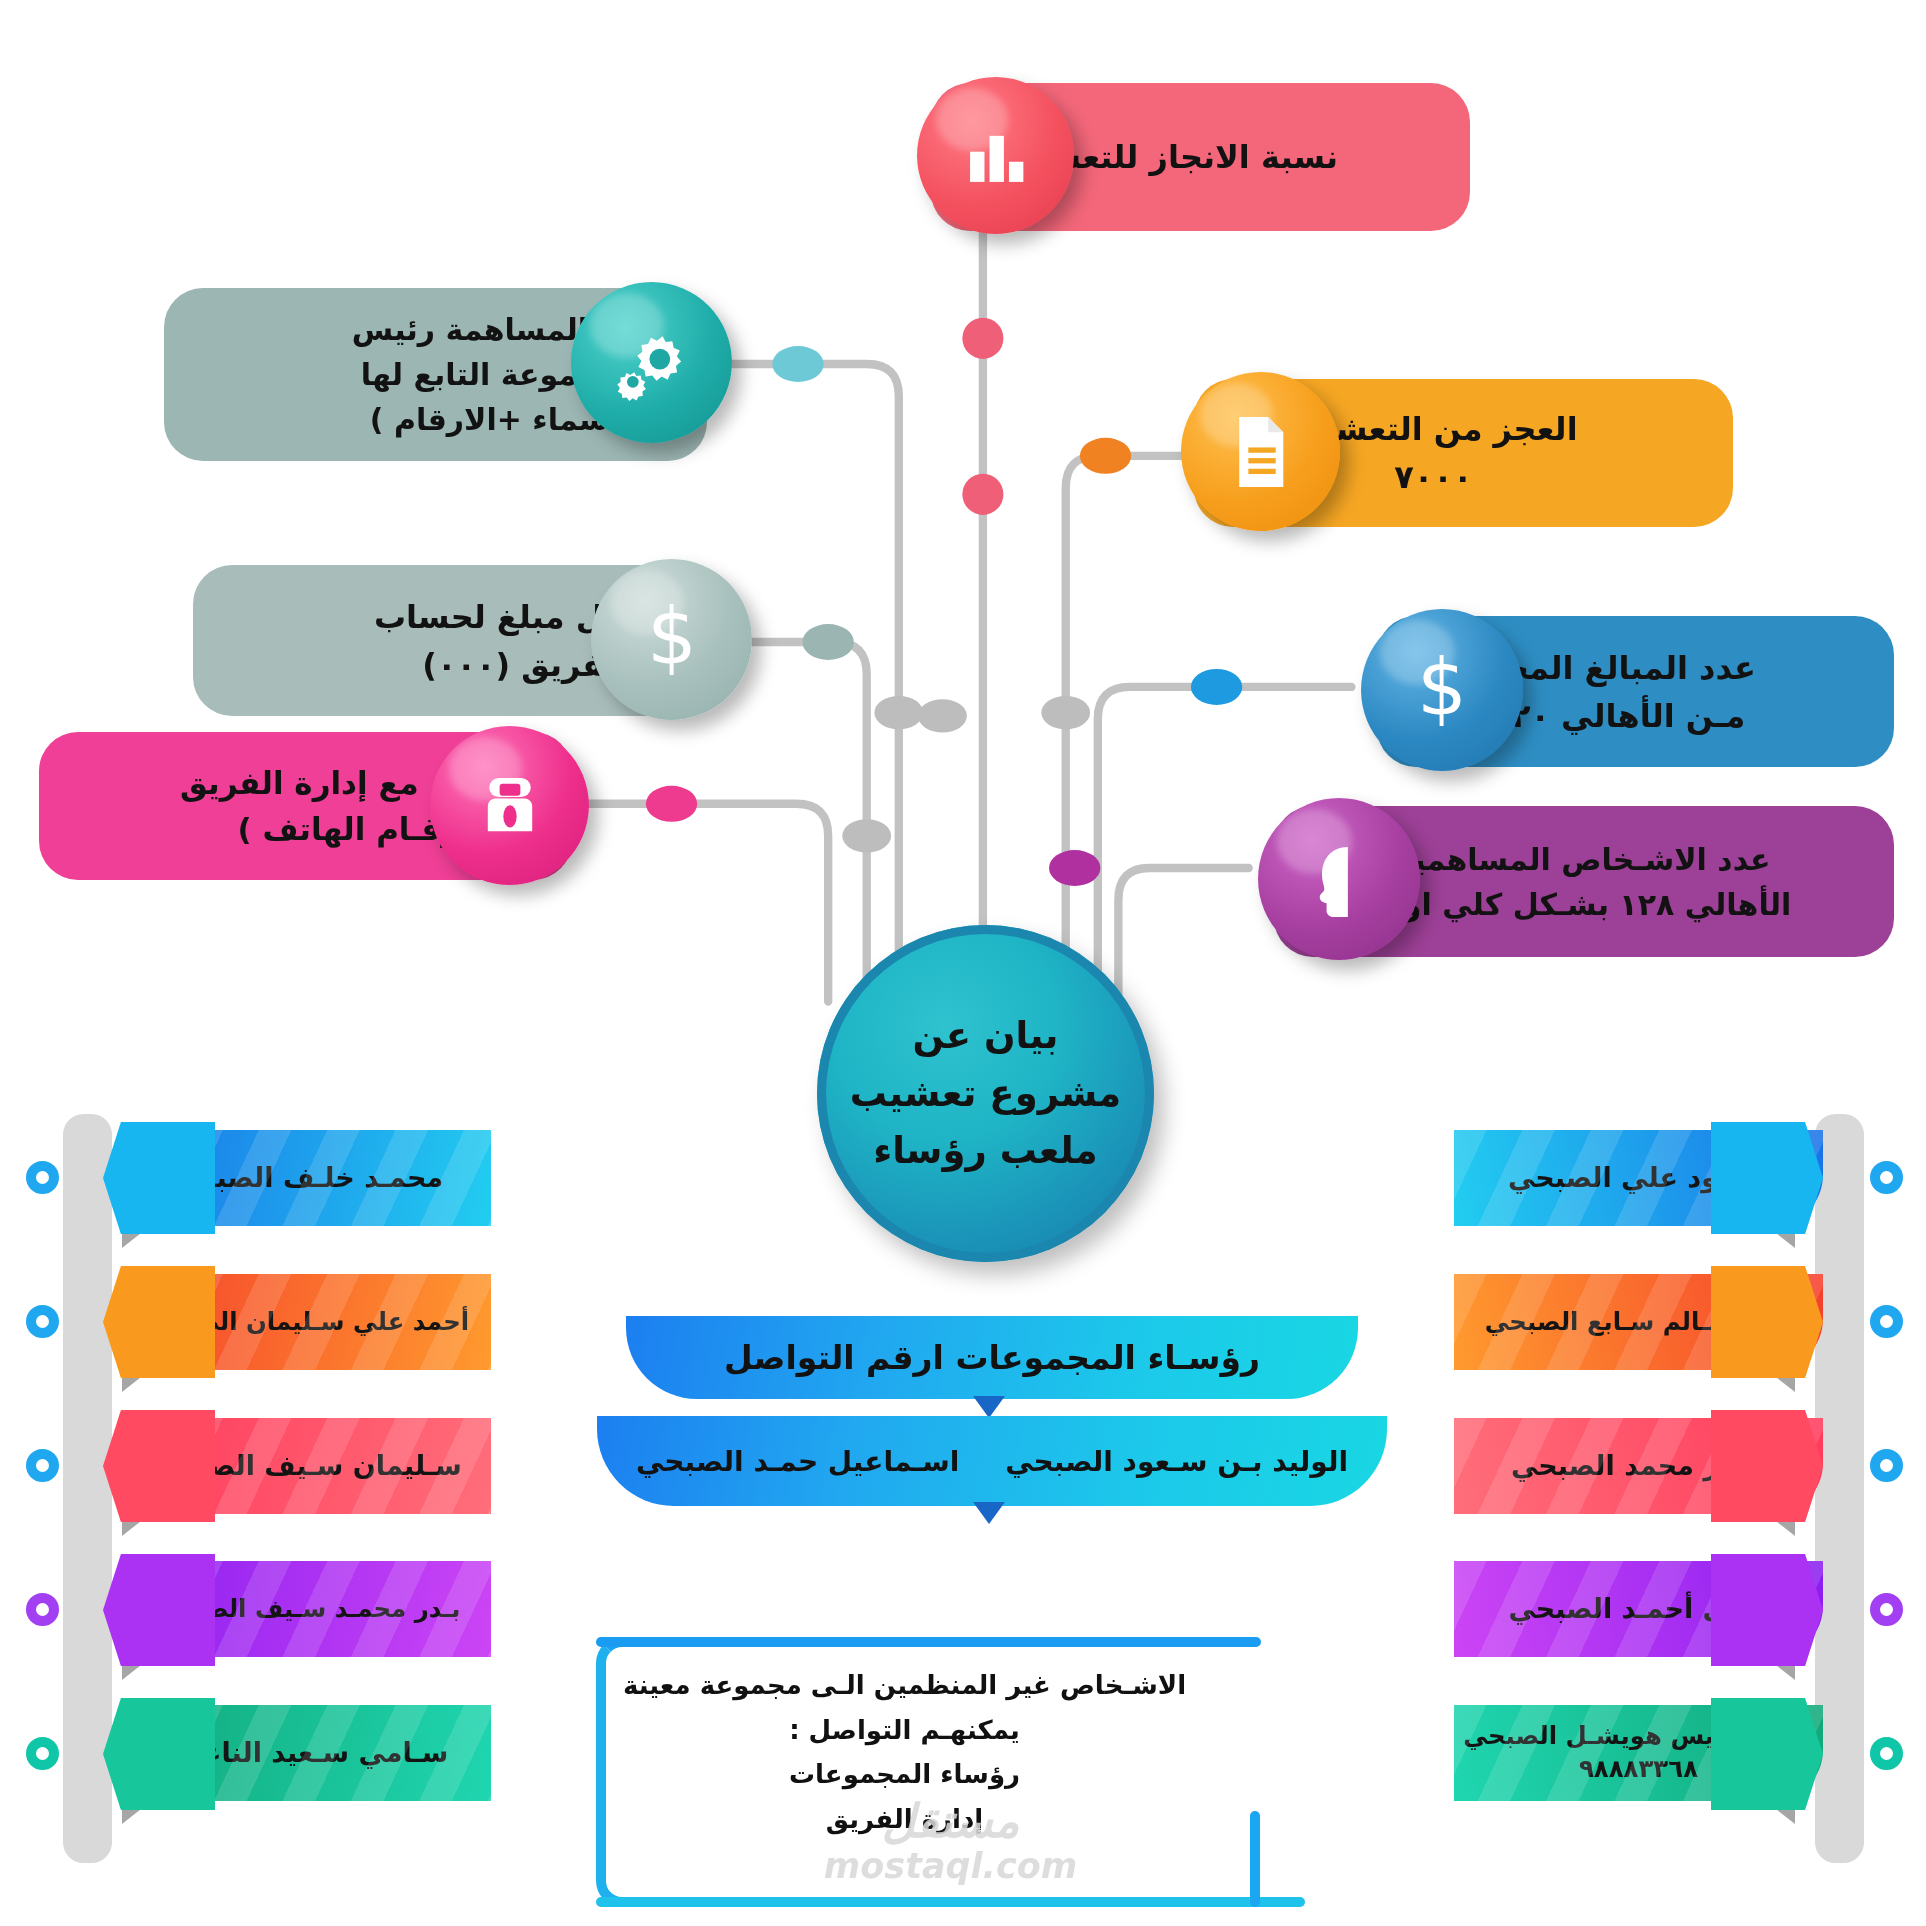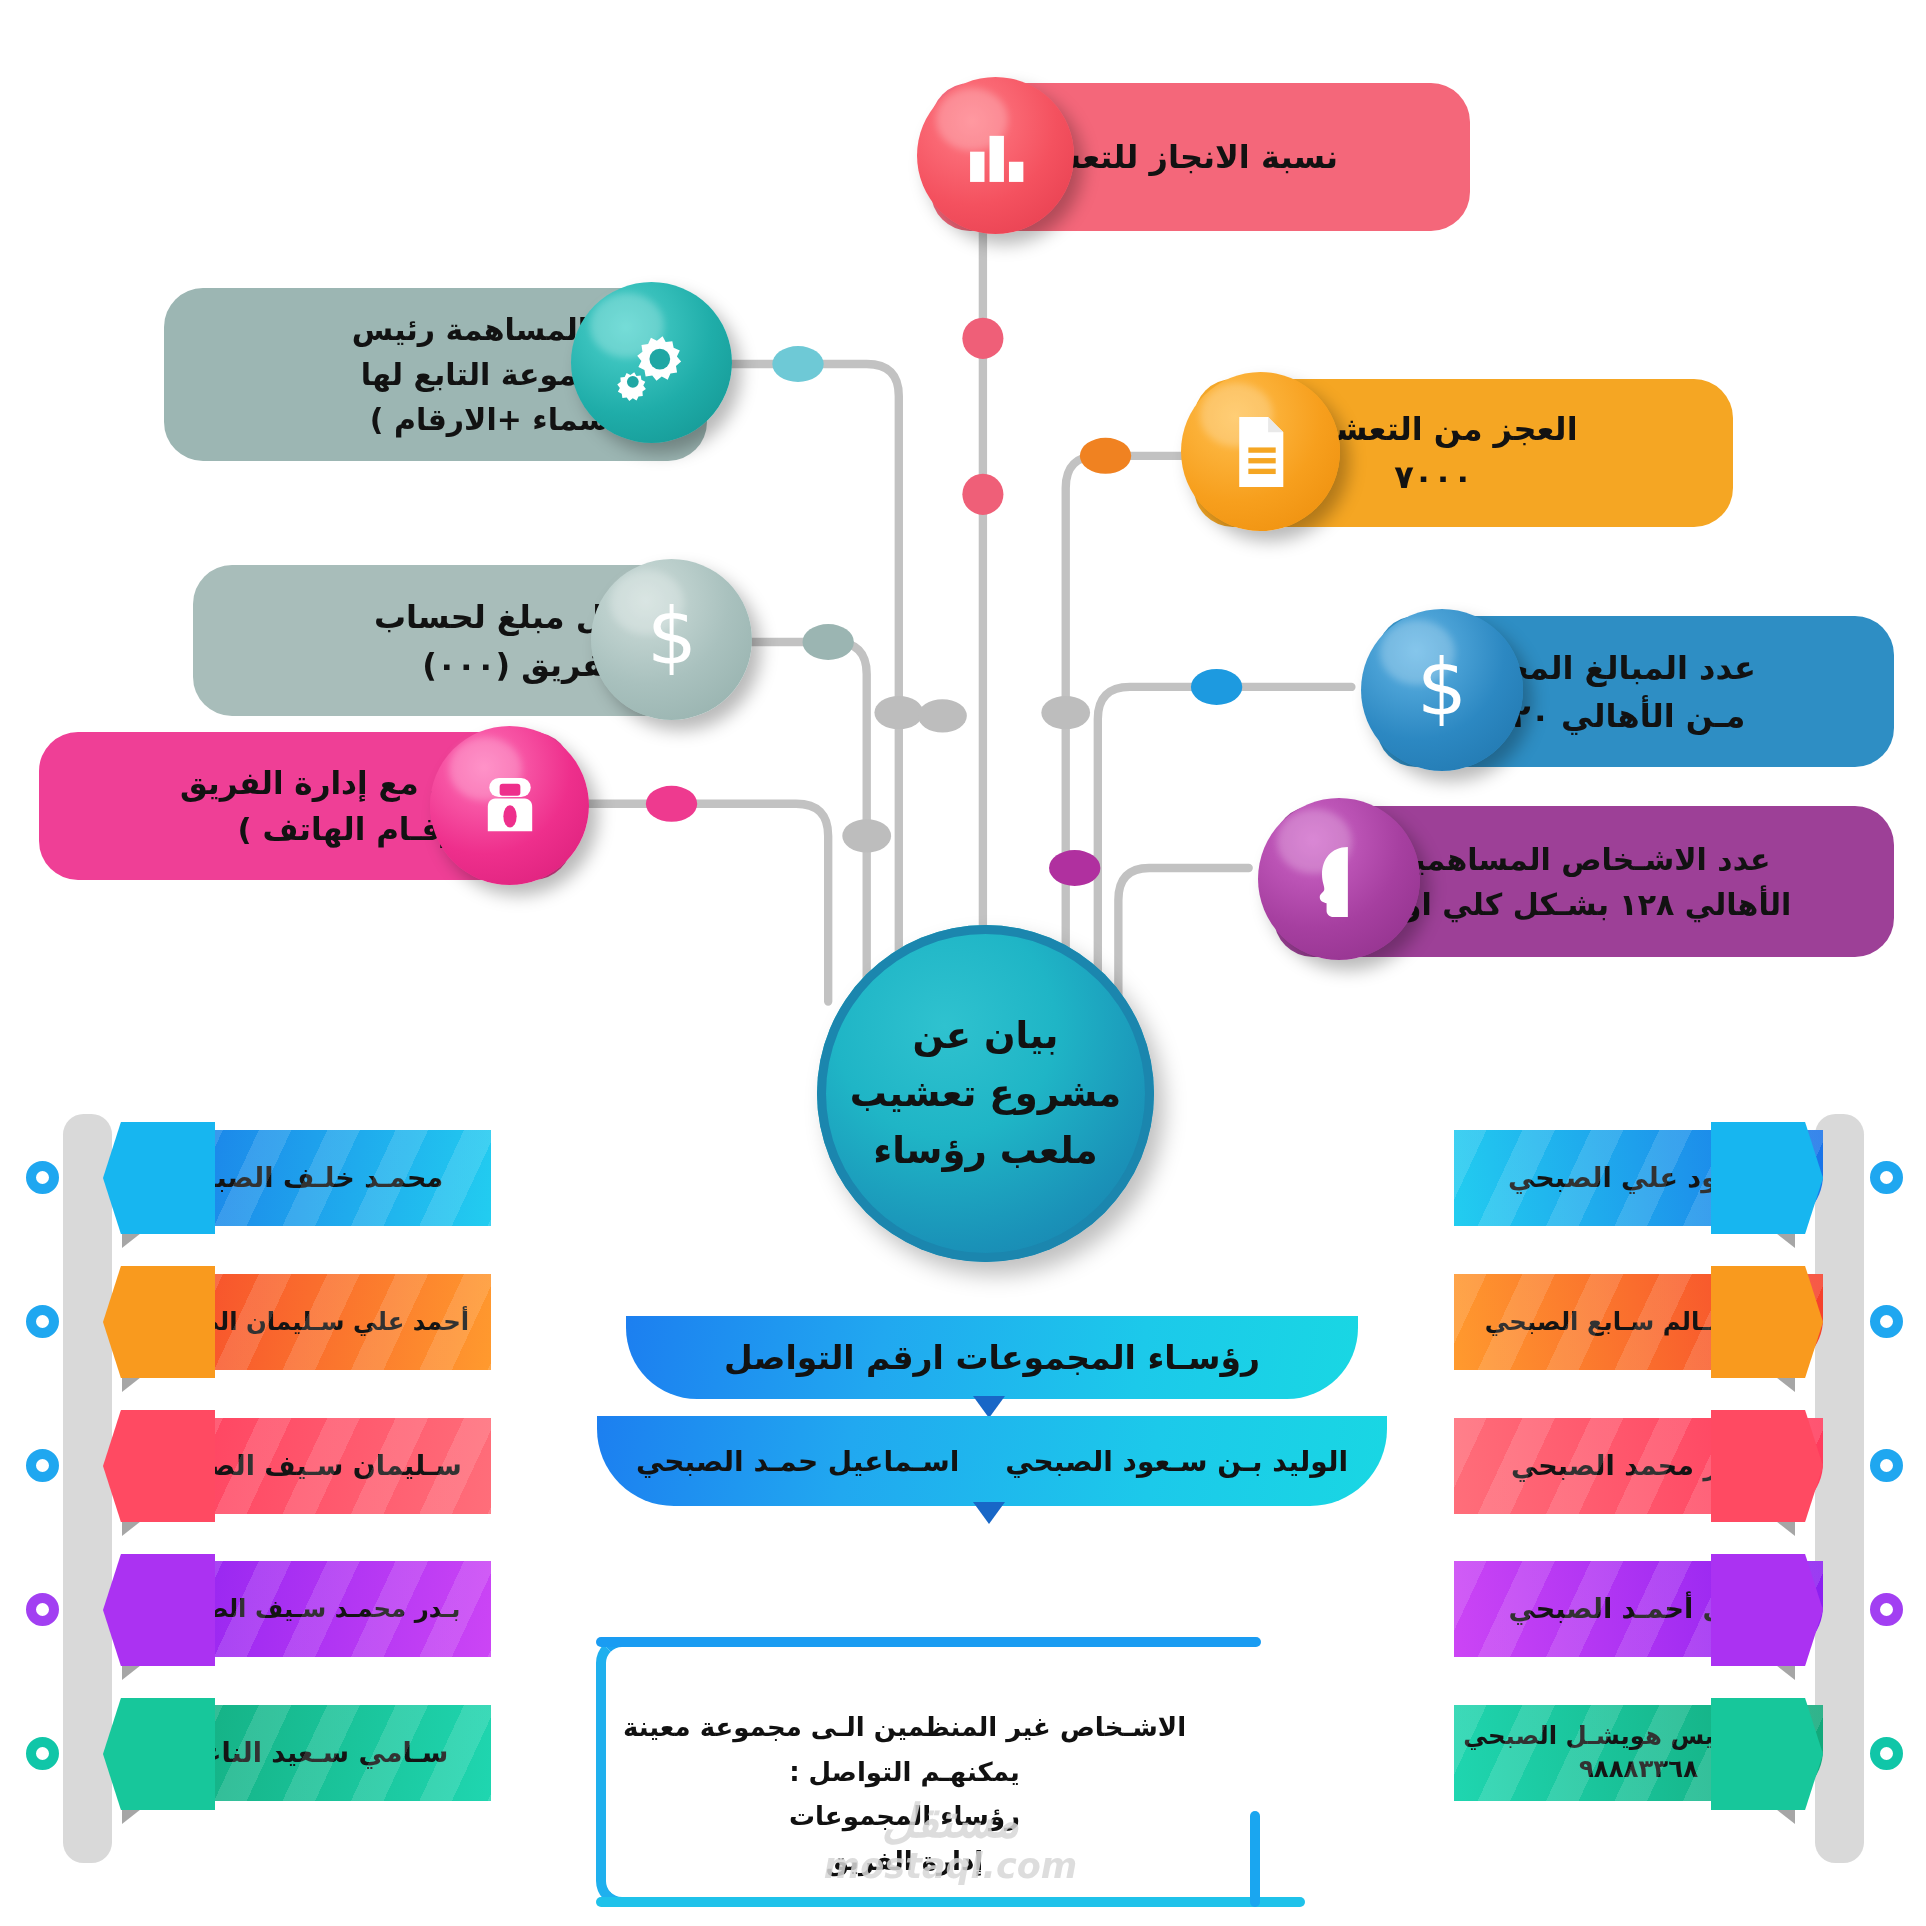--- a/index.html
+++ b/index.html
@@ -353,21 +353,21 @@
   <div style="position:absolute;left:973px;top:1502px;width:0;height:0;border-left:16.7px solid transparent;border-right:16.7px solid transparent;border-top:22px solid #1867c7;"></div>
 
 
   <div class="notebox" style="left:596px;top:1637px;width:616px;height:270px;
               border:10.3px solid #1fb0ee;border-top-color:#1aa3f0;
               border-radius:26px 0 0 26px;border-right:none;"></div>
   <div style="position:absolute;left:596px;top:1637px;width:665px;height:10.3px;background:#1a9cf2;border-radius:5.1px;"></div>
   <div style="position:absolute;left:596px;top:1897px;width:709px;height:10.3px;background:#1fc2ea;border-radius:5.1px;"></div>
   <div style="position:absolute;left:1250px;top:1811px;width:10.3px;height:96px;background:#1aa6f0;border-radius:5.1px;"></div>
 
-  <div class="notelines" style="left:609px;top:1705px;width:591px;font-size:26px;">
+  <div class="notelines" style="left:609px;top:1663px;width:591px;font-size:26px;">
     <div>الاشـخاص غير المنظمين الـى مجموعة معينة</div>
     <div>يمكنهـم التواصل :</div>
     <div>رؤساء  المجموعات</div>
     <div>إدارة الفريق</div>
   </div>
 
   <div class="wm" style="left:790px;top:1798px;width:321px;">
     <div style="font-size:46px;line-height:1;">مستقل</div>
     <div style="font-size:35px;line-height:1.3;">mostaql.com</div>
   </div>

